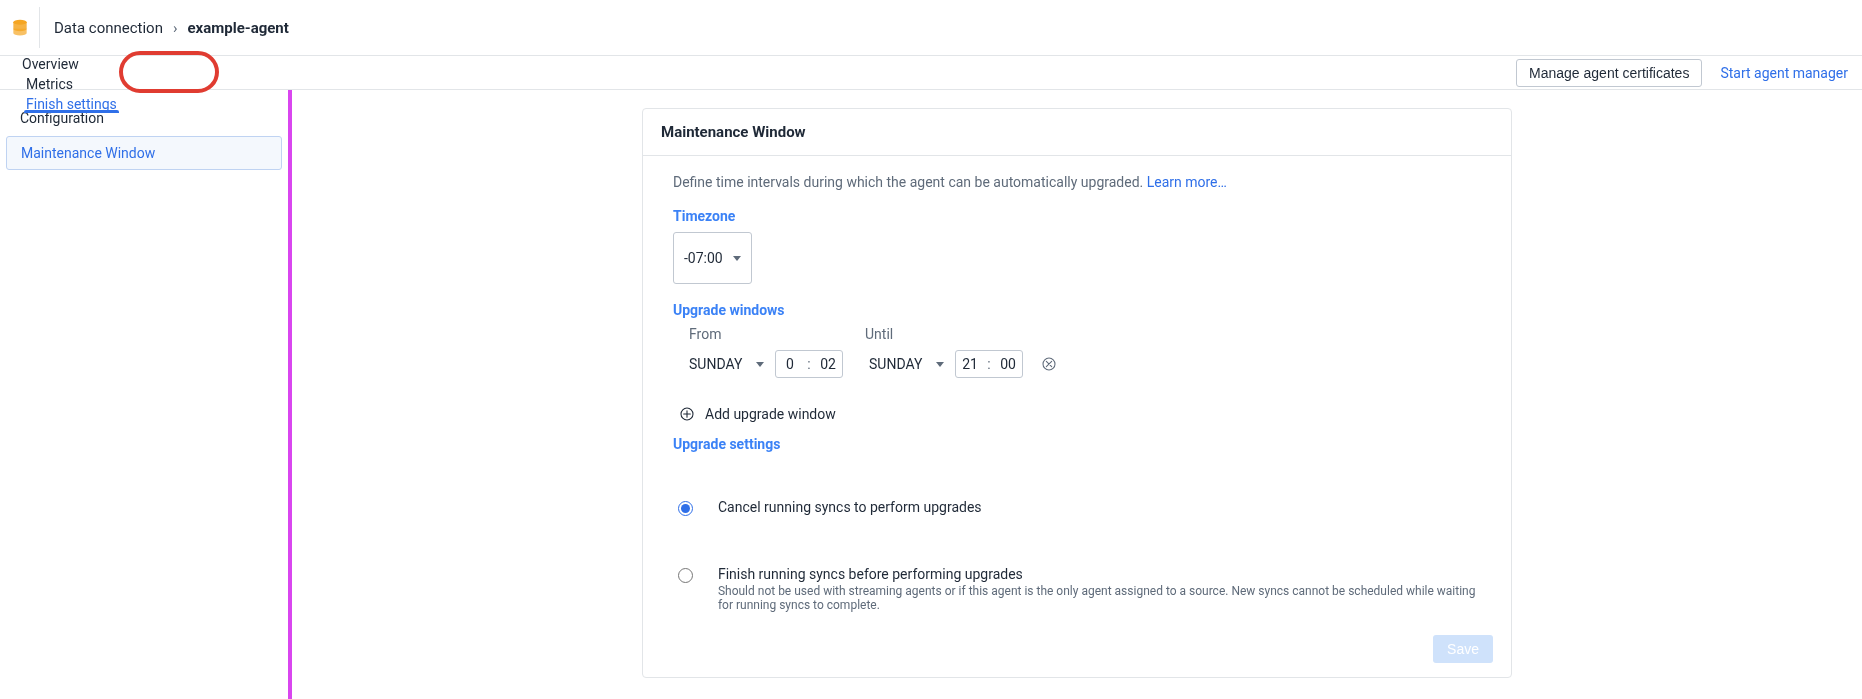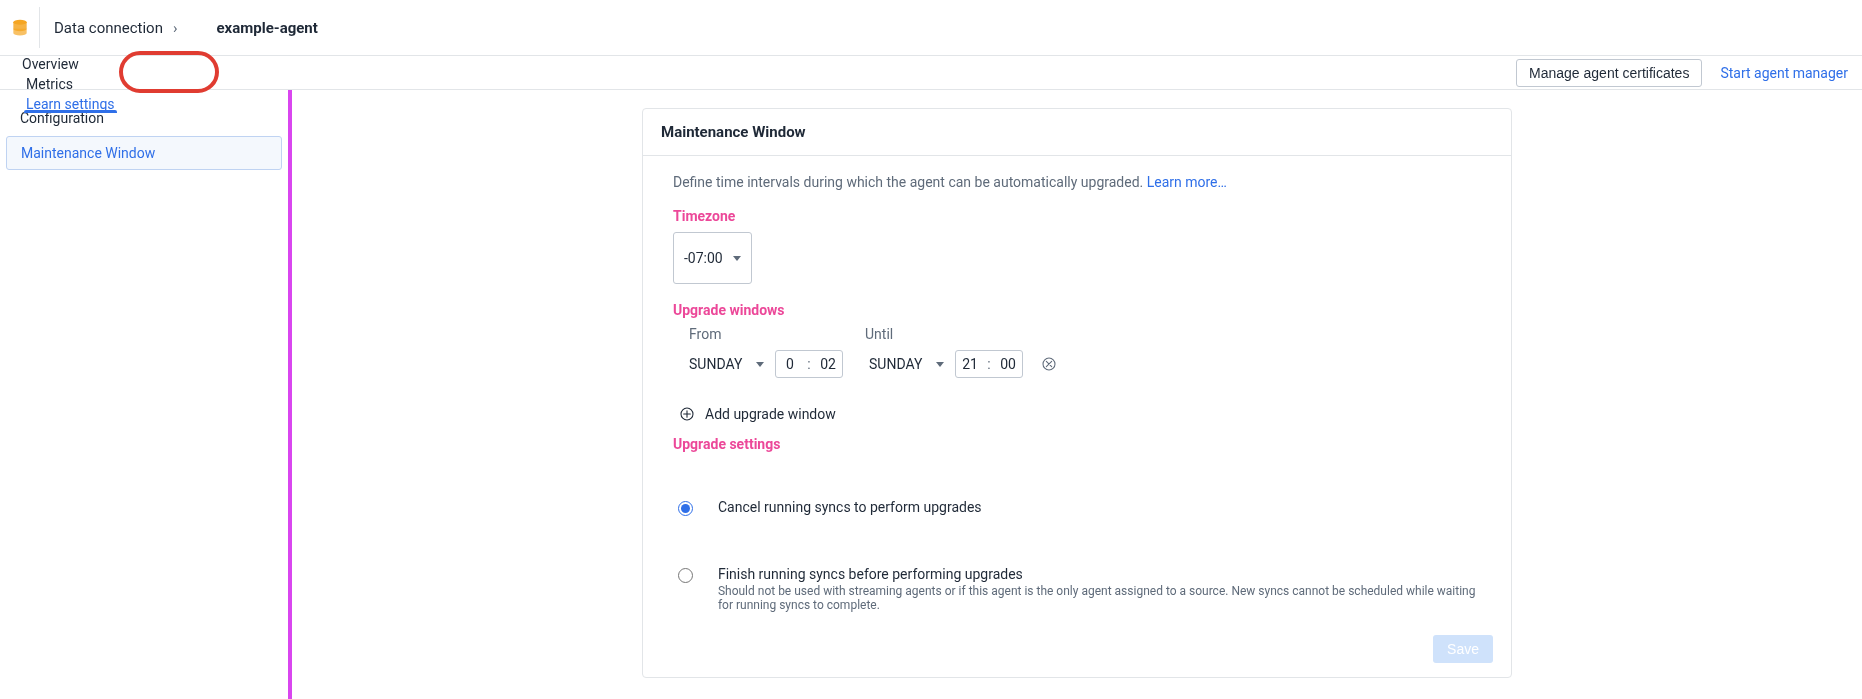--- a/index.html
+++ b/index.html
@@ -4,21 +4,21 @@
 <style>
   * { box-sizing: border-box; }
   html, body { margin:0; padding:0; font-family: -apple-system, BlinkMacSystemFont, "Segoe UI", Roboto, "Helvetica Neue", Arial, sans-serif; font-size:14px; color:#1f2937; background:#fff; }
   body { width:1862px; height:699px; }
 
   
   .topbar { display:flex; align-items:center; height:56px; border-bottom:1px solid #e2e5e8; }
   .app-icon-box { width:40px; height:41px; display:flex; align-items:center; justify-content:center; border-right:1px solid #e2e5e8; }
   .breadcrumb { display:flex; align-items:center; gap:10px; padding-left:14px; font-size:15px; color:#1f2937;}
   .breadcrumb .crumb { color:#1f2937; }
-  .breadcrumb .crumb.current { font-weight:700;margin-left:29px; }
+  .breadcrumb .crumb.current { font-weight:700; }
   .breadcrumb .chevron { color:#5f6b7a; }
 
   
   .tabrow { display:flex; align-items:center; height:34px; border-bottom:1px solid #e2e5e8; padding:0 14px 0 14px; position:relative; }
   .tabs { display:flex; align-items:flex-start; gap:4px; height:100%;flex-direction:column; }
   .tab { display:flex; align-items:center; padding:0 8px; font-size:14px; color:#1f2937; cursor:pointer; position:relative; }
   .tab + .tab { margin-left:4px; }
   .tab.active { color:#2f6fe8; }
   .tab.active::after { content:""; position:absolute; left:6px; right:6px; bottom:-1px; height:3px; background:#2f6fe8; border-radius:2px 2px 0 0;}
   .highlight-ring { position:absolute; border:4px solid #e03c31; border-radius:22px; pointer-events:none; }
@@ -33,21 +33,21 @@
   .side-item { padding:8px 14px; font-size:14px; color:#1f2937; border-radius:3px; cursor:pointer; margin-bottom:2px;}
   .side-item.active { color:#2f6fe8; background:#f4f8fd; border:1px solid #bfd3f2; border-radius:3px; }
 
   .main { flex:1; padding:18px 0 0 0; display:flex; justify-content:center; align-items:flex-start;}
   .card { width:870px; border:1px solid #e2e5e8; border-radius:4px; background:#fff;}
   .card-header { padding:14px 18px; border-bottom:1px solid #e2e5e8; font-weight:700; font-size:15px; }
   .card-body { padding:18px 18px 12px 30px; }
   .desc { font-size:14px; color:#5f6b7a; margin-bottom:18px; }
   .desc a { color:#2f6fe8; text-decoration:none; cursor:pointer; }
 
-  .section-label { font-weight:700; font-size:14px; color:#ec4899; margin-bottom:8px; }
+  .section-label { font-weight:700; font-size:14px; color:#3b82f6; margin-bottom:8px; }
   .tz-select { display:inline-flex; align-items:center; gap:10px; border:1px solid #c1c8d1; background:#fff; padding:17px 10px; border-radius:3px; cursor:pointer; font-size:14px;justify-content:flex-end;}
   .caret { width:0; height:0; border-left:4px solid transparent; border-right:4px solid transparent; border-top:5px solid #5f6b7a; display:inline-block;}
 
   .upgrade-row-headers { display:flex; gap:0; margin-top:4px; padding-left:16px;}
   .upgrade-row-headers .col { font-size:14px; color:#5f6b7a; }
   .col-from { width:176px; }
   .col-until { width:176px; }
 
   .upgrade-row { display:flex; align-items:center; padding-left:16px; margin-top:8px; gap:0;}
   .day-select { display:inline-flex; align-items:center; gap:10px; font-size:14px; cursor:pointer; padding:4px 0;}
@@ -89,21 +89,21 @@
     <span class="crumb">Data connection</span>
     <span class="chevron">›</span>
     <span class="crumb current">example-agent</span>
   </div>
 </div>
 
 <div class="tabrow">
   <div class="tabs">
     <div class="tab">Overview</div>
     <div class="tab">Metrics</div>
-    <div class="tab active">Learn settings</div>
+    <div class="tab active">Finish settings</div>
   </div>
   <div class="highlight-ring" style="left:119px; top:-5px; width:100px; height:42px;"></div>
   <div class="actions">
     <button class="btn-outline">Manage agent certificates</button>
     <span class="btn-link">Start agent manager</span>
   </div>
 </div>
 
 <div class="body">
   <div class="sidebar">

